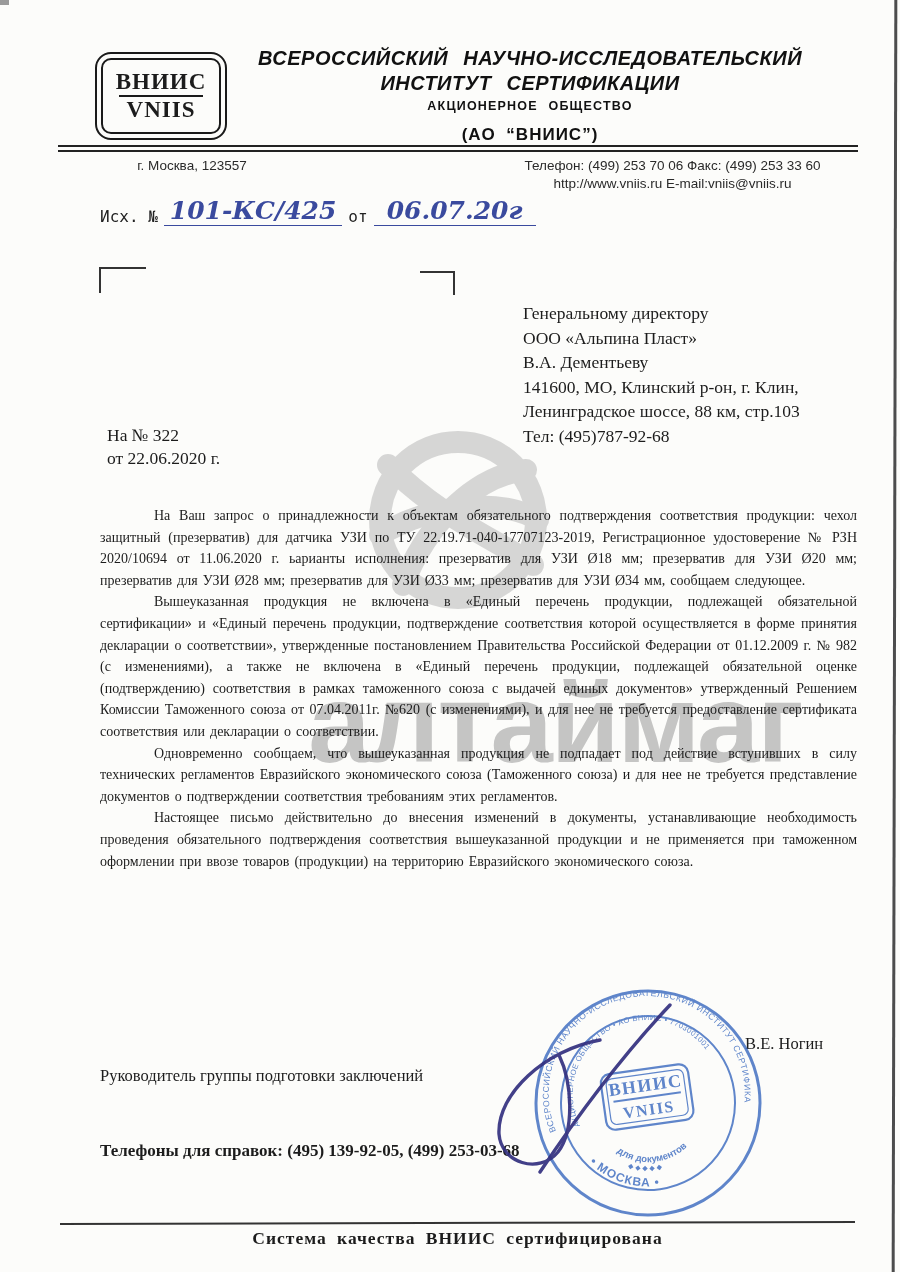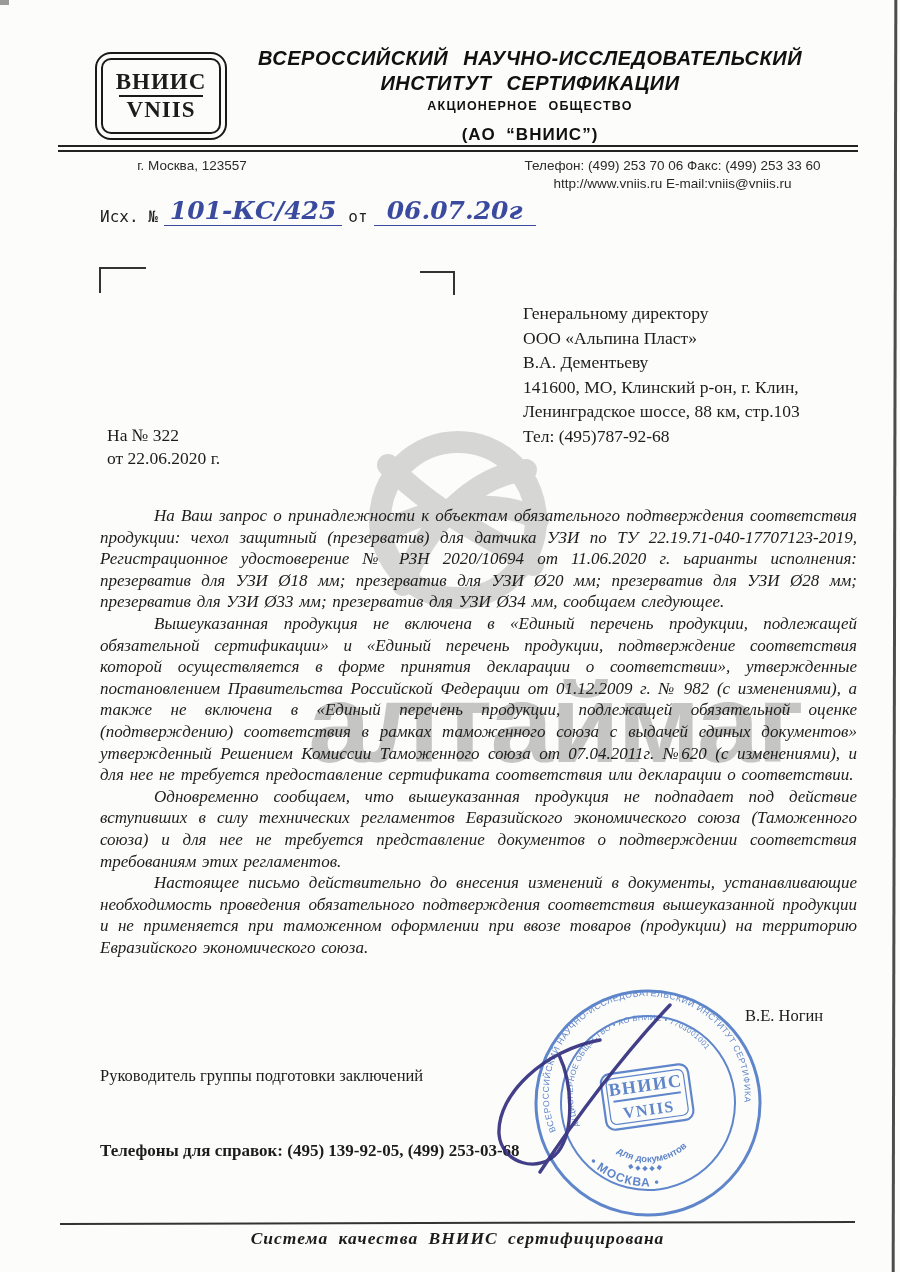--- a/index.html
+++ b/index.html
@@ -51,29 +51,29 @@
     left:205px;top:668px;width:700px;text-align:center;
     font-family:"Liberation Sans",sans-serif;font-weight:bold;
     font-size:112px;letter-spacing:-2px;color:#9e9e9e;opacity:.58;pointer-events:none;line-height:112px;
   }
   #wm-tagline{
     left:250px;top:778px;width:400px;text-align:center;
     font-family:"Liberation Sans",sans-serif;font-weight:bold;
     font-size:29px;letter-spacing:5px;color:#a8a8a8;opacity:.5;pointer-events:none;
   }
   
-  #body-text{left:100px;top:505px;width:757px;font-size:17px;line-height:21.6px;text-align:justify;word-spacing:1.5px;font-style:italic;}
+  #body-text{left:100px;top:505px;width:757px;font-size:14px;line-height:21.6px;text-align:justify;word-spacing:1.5px;}
   #body-text p{margin:0;text-indent:54px;}
   
   #sig-row-label{left:100px;top:1066px;font-size:16.5px;}
-  #sig-name{left:745px;top:1006px;font-size:16.5px;}
+  #sig-name{left:745px;top:1034px;font-size:16.5px;}
   #contacts{left:100px;top:1136px;font-size:17px;font-weight:bold;line-height:29px;}
   
   #footer-rule{left:60px;top:1222px;width:795px;height:2px;background:#333;transform:rotate(-0.15deg);}
-  #footer-text{left:60px;top:1228px;width:795px;text-align:center;font-size:17.5px;font-weight:bold;font-style:italic;letter-spacing:1px;word-spacing:5px;}
+  #footer-text{left:60px;top:1228px;width:795px;text-align:center;font-size:17.5px;font-weight:bold;letter-spacing:1px;word-spacing:5px;}
   
   #scan-edge-right{left:893px;top:0;width:2.5px;height:1272px;background:#4c4c4c;transform:rotate(.12deg);}
   #scan-corner{left:0;top:0;width:9px;height:5px;background:#9a9a9a;}
   
   #overlay-svg{left:0;top:0;width:900px;height:1272px;pointer-events:none;}
 </style>
 </head>
 <body>
 
 <div id="page">

